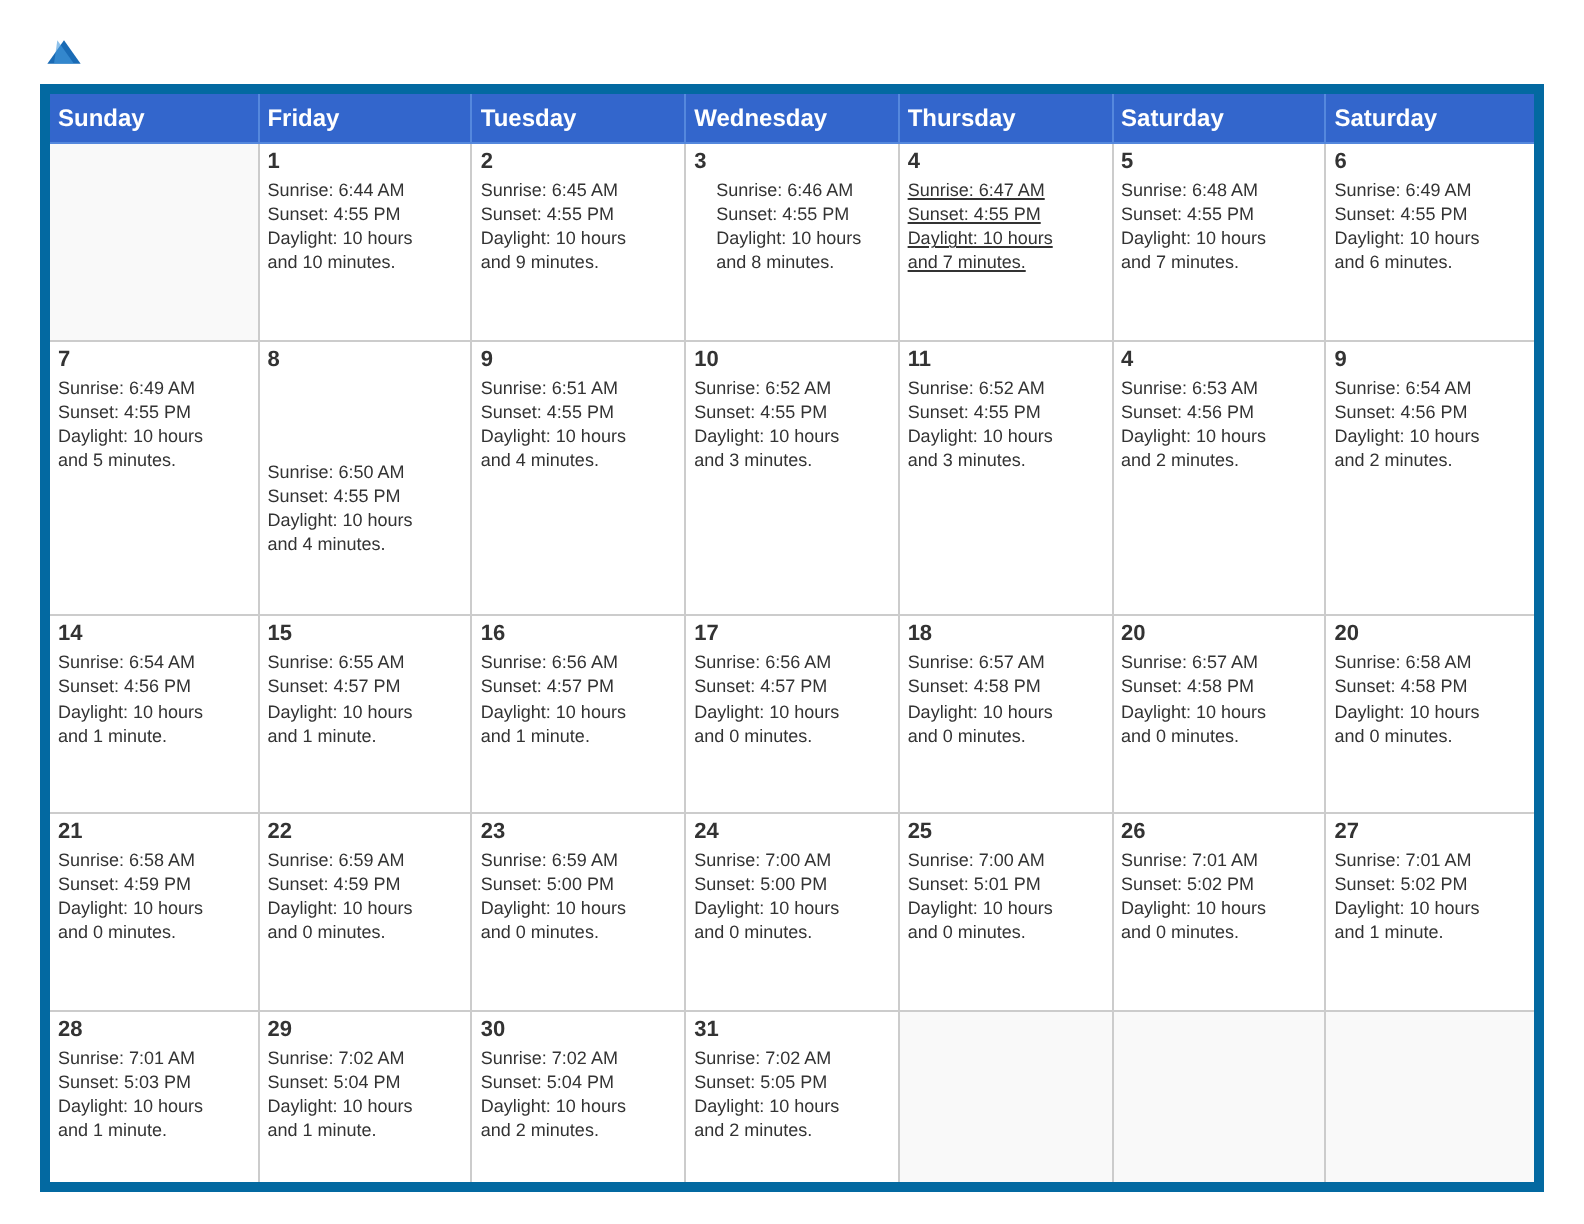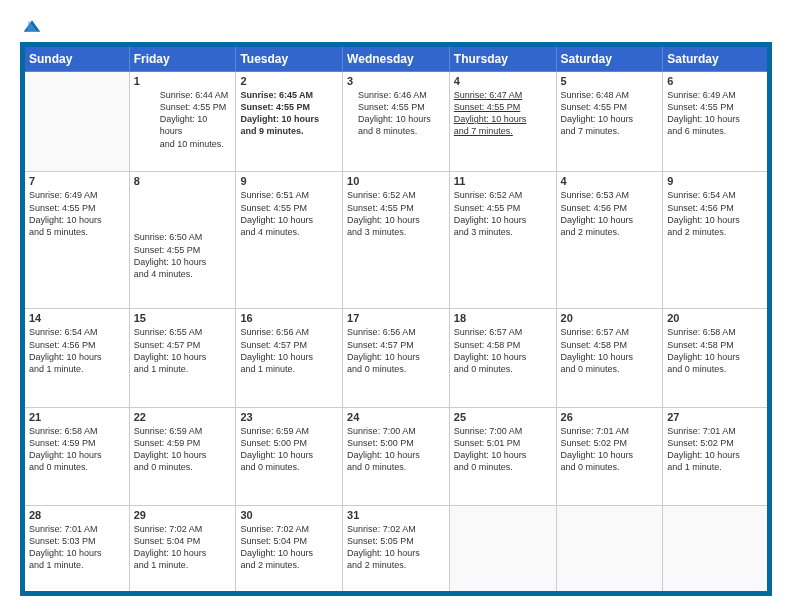--- a/index.html
+++ b/index.html
@@ -122,28 +122,28 @@
           <th>Thursday</th>
           <th>Saturday</th>
           <th>Saturday</th>
         </tr>
     </thead>
     <tbody id="calendar-body">
     <tr>
           <td class="empty-cell"></td>
           <td>
             <span class="day-num">1</span>
-            <div class="day-info" style="white-space: pre-line; margin-left: 26px;">Sunrise: 6:44 AM
+            <div class="day-info" style="white-space: pre-line;">Sunrise: 6:44 AM
 Sunset: 4:55 PM
 Daylight: 10 hours
 and 10 minutes.</div>
           </td>
           <td>
             <span class="day-num">2</span>
-            <div class="day-info" style="white-space: pre-line; font-weight: bold;">Sunrise: 6:45 AM
+            <div class="day-info" style="white-space: pre-line;">Sunrise: 6:45 AM
 Sunset: 4:55 PM
 Daylight: 10 hours
 and 9 minutes.</div>
           </td>
           <td>
             <span class="day-num">3</span>
             <div class="day-info" style="white-space: pre-line; margin-left: 11px;">Sunrise: 6:46 AM
 Sunset: 4:55 PM
 Daylight: 10 hours
 and 8 minutes.</div>

